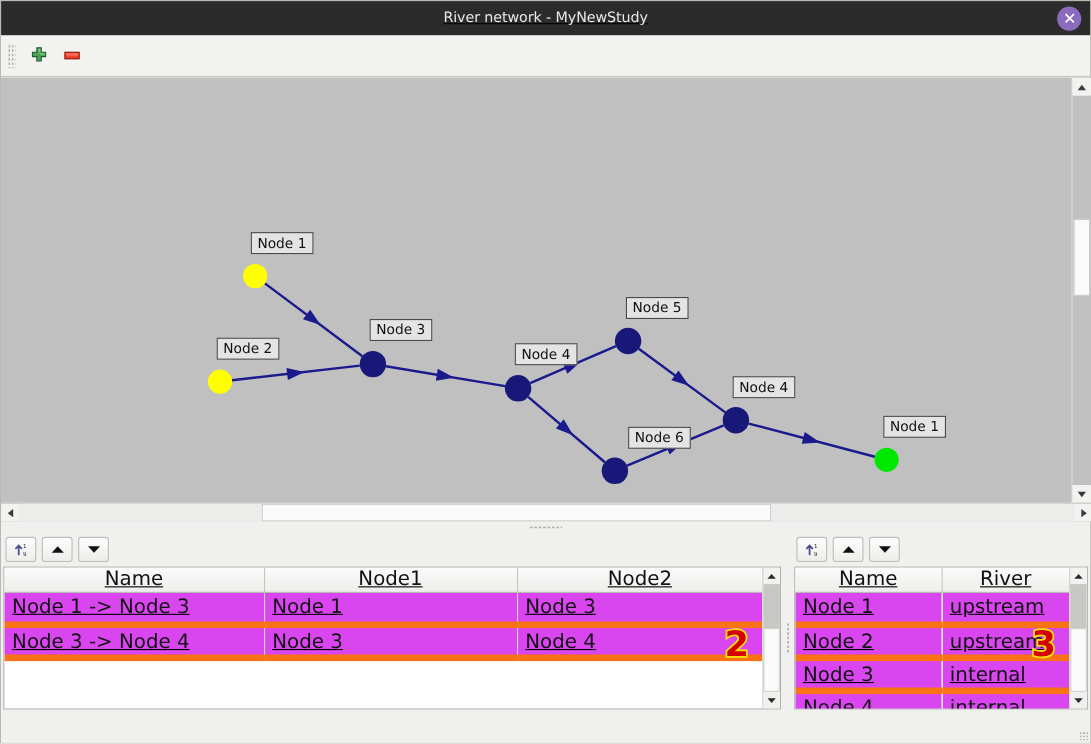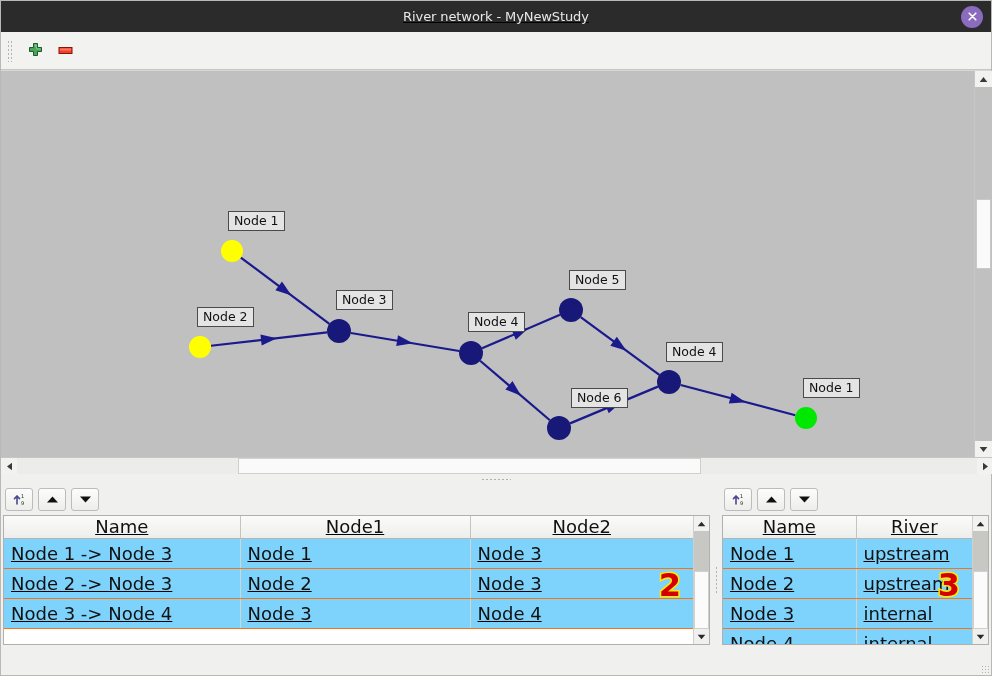--- a/index.html
+++ b/index.html
@@ -203,25 +203,25 @@
     background: linear-gradient(#fbfbfb, #ededeb);
     border-right: 1px solid #c4c4c0;
     border-bottom: 1px solid #b4b4b0;
     font-weight: normal;
     color: #111;
     height: 22px;
     text-align: center;
   }
   table.grid td {
     border-right: 1px solid #d4d4d0;
-    border-bottom: 1px solid #f97316;
+    border-bottom: 6px solid #f97316;
     height: 30px;
     padding: 0 7px;
     color: #111;
-    background: #7dd3fc;
+    background: #d946ef;
     white-space: nowrap;
     overflow: hidden;
   }
   table.grid td:last-child, table.grid th:last-child { border-right: none; }
 
   .tbl-vscroll {
     position: absolute; right: 0; top: 0; bottom: 0;
     width: 16px;
     background: #f2f2f1;
     border-left: 1px solid #cfcfcb;
@@ -406,25 +406,20 @@
                 <th>Node2</th>
               </tr>
             </thead>
           <tbody id="reaches-body">
               <tr>
                 <td>Node 1 -&gt; Node 3</td>
                 <td>Node 1</td>
                 <td>Node 3</td>
               </tr>
               <tr>
-                <td>Node 2 -&gt; Node 3</td>
-                <td>Node 2</td>
-                <td>Node 3</td>
-              </tr>
-              <tr>
                 <td>Node 3 -&gt; Node 4</td>
                 <td>Node 3</td>
                 <td>Node 4</td>
               </tr>
             </tbody>
         </table>
         <div class="tbl-marker" style="right:28px; bottom:40px;">2</div>
         <div class="tbl-vscroll">
           <div class="sb-btn">
             <svg width="9" height="6" viewBox="0 0 9 6">

